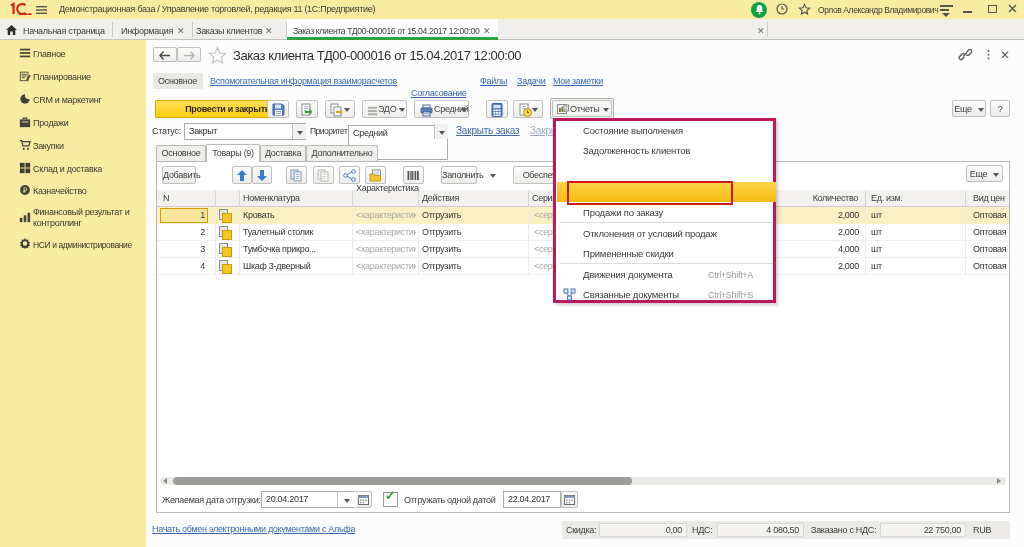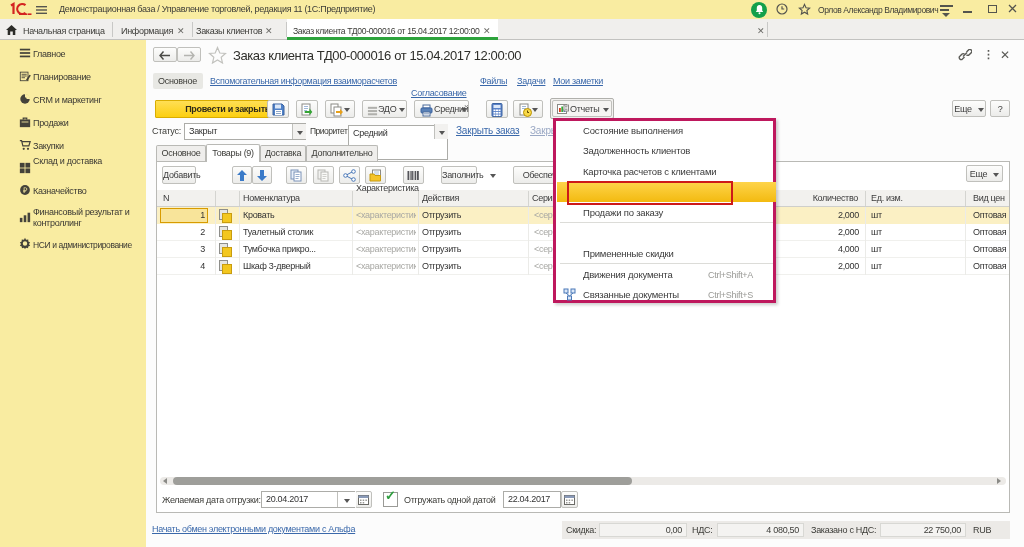--- a/index.html
+++ b/index.html
@@ -134,21 +134,21 @@
 <div class="abs sbico" style="left:19px;top:162px">
       <svg width="12" height="12" viewBox="0 0 14 14">
         <g fill="#44423a">
           <rect x="1" y="1" width="5.5" height="5.5"></rect>
           <rect x="7.5" y="1" width="5.5" height="5.5"></rect>
           <rect x="1" y="7.5" width="5.5" height="5.5"></rect>
           <rect x="7.5" y="7.5" width="5.5" height="5.5"></rect>
         </g>
       </svg>
     </div>
-<div class="abs sbtxt" style="left:33px;top:155px">Склад и доставка</div>
+<div class="abs sbtxt" style="left:33px;top:163px">Склад и доставка</div>
 <div class="abs sbico" style="left:19px;top:184px">
       <svg width="12" height="12" viewBox="0 0 14 14">
         <circle cx="7" cy="7" r="5.7" fill="#44423a"></circle>
         <text x="7" y="10.2" font-size="9" text-anchor="middle" fill="#f9eca1" font-family="Liberation Sans">₽</text>
       </svg>
     </div>
 <div class="abs sbtxt" style="left:33px;top:185px">Казначейство</div>
 <div class="abs sbico" style="left:19px;top:211px">
       <svg width="12" height="12" viewBox="0 0 14 14">
         <g fill="#44423a">
@@ -441,25 +441,25 @@
 <div class="abs" style="left:599px;top:523px;width:88px;height:14px;background:#f4f3f1;border:1px solid #d8d8d4;box-sizing:border-box;text-align:right;line-height:12px;padding-right:4px;color:#3c3c38">0,00</div>
 <div class="abs" style="left:692px;top:525px;color:#3c3c38">НДС:</div>
 <div class="abs" style="left:717px;top:523px;width:87px;height:14px;background:#f4f3f1;border:1px solid #d8d8d4;box-sizing:border-box;text-align:right;line-height:12px;padding-right:4px;color:#3c3c38">4 080,50</div>
 <div class="abs" style="left:811px;top:525px;color:#3c3c38">Заказано с НДС:</div>
 <div class="abs" style="left:880px;top:523px;width:86px;height:14px;background:#f4f3f1;border:1px solid #d8d8d4;box-sizing:border-box;text-align:right;line-height:12px;padding-right:4px;color:#3c3c38">22 750,00</div>
 <div class="abs" style="left:973px;top:525px;color:#3c3c38">RUB</div>
 
 <div class="abs" id="menu" style="left:553px;top:118px;width:223px;height:185px;background:#fff;border:3px solid #be185d;box-sizing:border-box;z-index:10;box-shadow:2px 2px 3px rgba(0,0,0,0.2)">
   <div class="mi" style="top:0px">Состояние выполнения</div>
   <div class="mi" style="top:20px">Задолженность клиентов</div>
-  <div class="mi" style="top:41px">Карточка расчетов с клиентами</div>
   <div class="abs" style="left:1px;top:61px;width:219px;height:20px;background:linear-gradient(#fed44a,#f3ba10)"></div>
   <div class="abs" style="left:11px;top:60px;width:162px;height:20px;border:2px solid #cd1919;z-index:3"></div>
   <div class="mi" style="top:82px">Продажи по заказу</div>
   <div class="abs" style="left:4px;top:101px;width:213px;height:1px;background:#dcdcd8"></div>
+  <div class="mi" style="top:103px">Отклонения от условий продаж</div>
   <div class="mi" style="top:123px">Примененные скидки</div>
   <div class="abs" style="left:4px;top:142px;width:213px;height:1px;background:#dcdcd8"></div>
   <div class="mi" style="top:144px">Движения документа</div>
       <div class="short" style="top:144px">Ctrl+Shift+A</div>
   <div class="abs" style="left:7px;top:167px"><svg width="13" height="13" viewBox="0 0 13 13">
           <g fill="none" stroke="#4a78b8">
             <rect x="1" y="1" width="4" height="4" fill="#dce8f8"></rect>
             <rect x="8" y="1" width="4" height="4" fill="#dce8f8"></rect>
             <rect x="4.5" y="8" width="4" height="4" fill="#dce8f8"></rect>
             <path d="M3 5 L6.5 8 M10 5 L6.5 8"></path>

